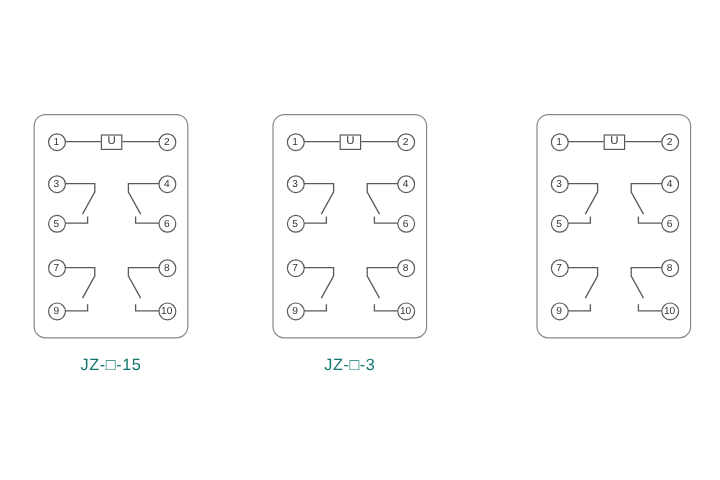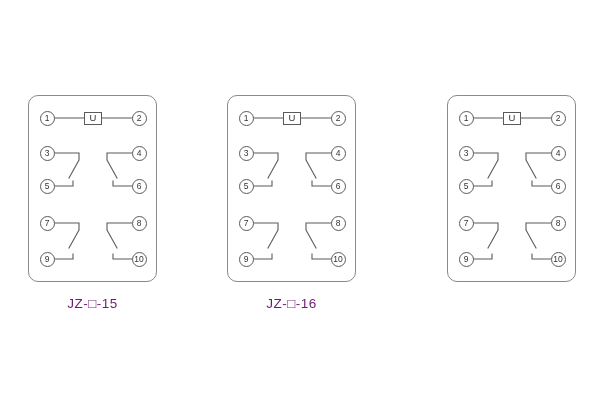--- a/index.html
+++ b/index.html
@@ -46,21 +46,21 @@
     background:#fff;
     color:#333;
     font-size:9.5px;
     display:flex;align-items:center;justify-content:center;
     line-height:1;
   }
   .caption{
     margin-top:14px;
     text-align:center;
     font-size:13.5px;
-    color:#701a75;
+    color:#0f766e;
     letter-spacing:0.5px;
   }
   .p0{left:28px}
   .p1{left:227px}
   .p2{left:447px}
 </style>
 </head>
 <body>
 
 <div class="page">
@@ -123,21 +123,21 @@
       <span class="term tl r2">3</span>
       <span class="term tr r2">4</span>
       <span class="term tl r3">5</span>
       <span class="term tr r3">6</span>
       <span class="term tl r4">7</span>
       <span class="term tr r4">8</span>
       <span class="term tl r5">9</span>
       <span class="term tr r5">10</span>
       <span class="ubox">U</span>
     </div>
-    <div class="caption">JZ-□-16</div>
+    <div class="caption">JZ-□-3</div>
   </div>
 
   <div class="panel p2">
     <div class="box">
       <svg class="wires" viewBox="0 0 127 185">
         <g>
             <path d="M25 22 H55 M73 22 H103"></path>
           </g>
         <g>
             <path d="M25 57 H50 V64 M50 64 L40 82 M25 90 H44 V85"></path>

